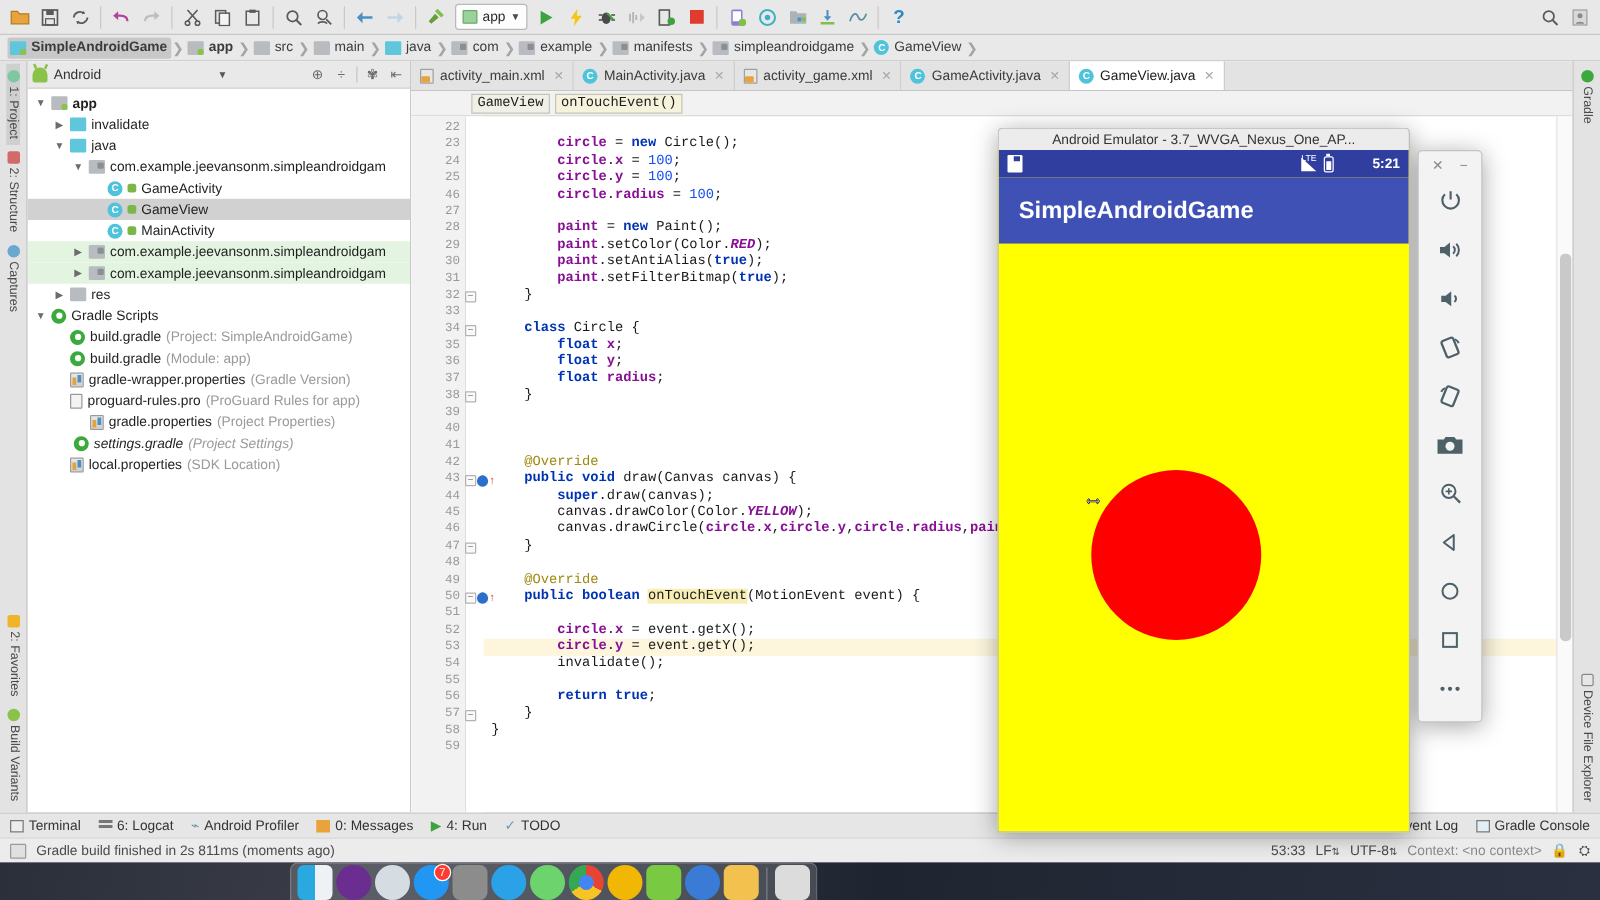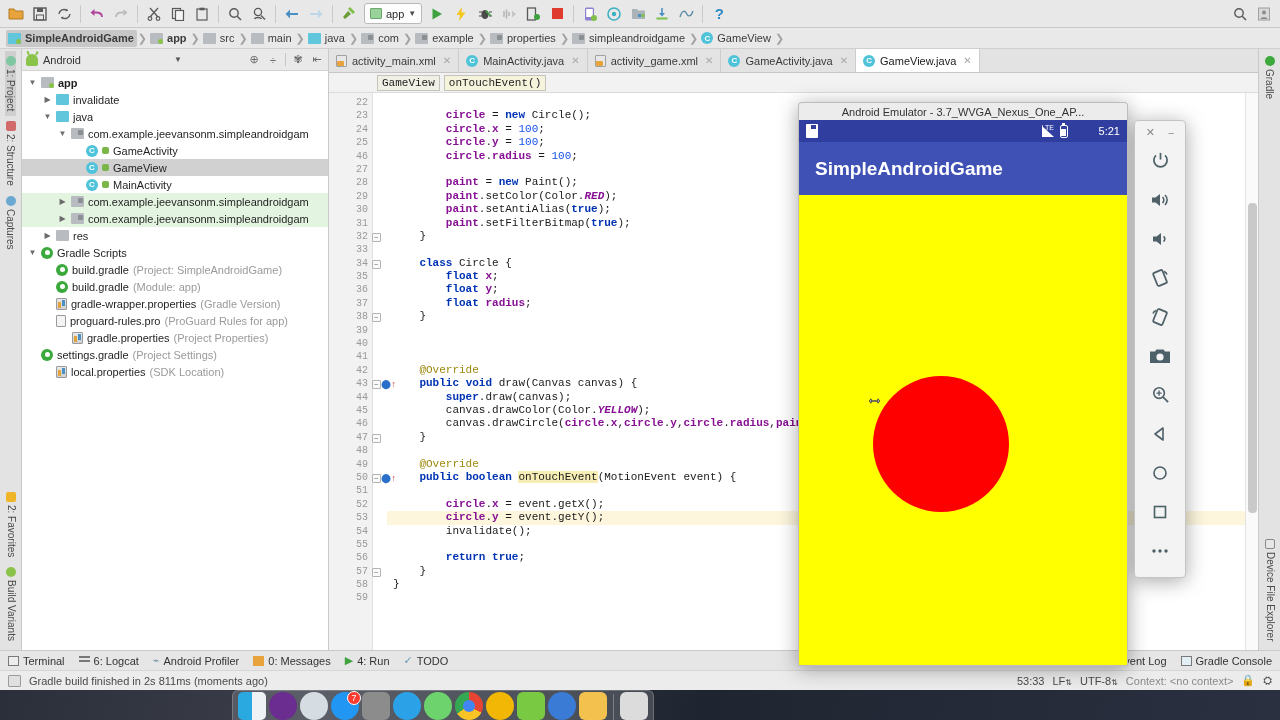--- a/index.html
+++ b/index.html
@@ -500,21 +500,21 @@
         <span>com</span>
       </div>
       <span class="crumb-sep">❯</span>
       <div class="crumb">
         <span class="ico-folder grey pkg"></span>
         <span>example</span>
       </div>
       <span class="crumb-sep">❯</span>
       <div class="crumb">
         <span class="ico-folder grey pkg"></span>
-        <span>properties</span>
+        <span>manifests</span>
       </div>
       <span class="crumb-sep">❯</span>
       <div class="crumb">
         <span class="ico-folder grey pkg"></span>
         <span>simpleandroidgame</span>
       </div>
       <span class="crumb-sep">❯</span>
       <div class="crumb">
         <span class="ico-class">C</span>
         <span>GameView</span>
@@ -643,21 +643,21 @@
               <span class="file-ico"></span>
               <span class="node-label" style="">proguard-rules.pro</span>
               <span class="node-sub">(ProGuard Rules for app)</span>
             </div>
             <div class="node" style="padding-left: 37px;">
               <span class="arrow"></span>
               <span class="prop-ico"></span>
               <span class="node-label" style="">gradle.properties</span>
               <span class="node-sub">(Project Properties)</span>
             </div>
-            <div class="node" style="padding-left: 6px;">
+            <div class="node" style="padding-left: 24px; font-style: italic;">
               <span class="arrow"></span>
               <span class="gradle-ico"></span>
               <span class="node-label" style="">settings.gradle</span>
               <span class="node-sub">(Project Settings)</span>
             </div>
             <div class="node" style="padding-left: 21px;">
               <span class="arrow"></span>
               <span class="prop-ico"></span>
               <span class="node-label" style="">local.properties</span>
               <span class="node-sub">(SDK Location)</span>
@@ -818,21 +818,21 @@
 
     <div class="emu-screen">
       <div class="emu-statusbar">
         <span class="sdcard"></span>
         <span class="emu-sb-spacer"></span>
         <span style="position:relative;display:inline-flex;align-items:flex-end;margin-right:6px;">
           <span style="font-size:7px;position:absolute;top:-2px;left:0;">LTE</span>
           <span class="sig"></span>
         </span>
         <span class="battery" style="margin-right:6px;"></span>
-        <span style="font-weight:normal;margin-left:25px;">5:21</span>
+        <span style="font-weight:bold;margin-left:25px;">5:21</span>
       </div>
       <div class="emu-appbar">
         <span>SimpleAndroidGame</span>
       </div>
       <div class="emu-canvas" id="canvas" style="background: rgb(255, 255, 0);">
         <div class="game-circle" id="circle" style="background: rgb(255, 0, 0); left: 74px; top: 181px; height: 136px; width: 136px;"></div>
         <svg class="cursor-arrow" id="cursor" viewBox="0 0 12 12" style="left: 70px; top: 200px;">
           <path d="M1 6h9M2.5 4L1 6l1.5 2M8.5 4L10 6l-1.5 2" stroke="#000" stroke-width="1.6" fill="none"></path>
           <path d="M1 6h9M2.5 4L1 6l1.5 2M8.5 4L10 6l-1.5 2" stroke="#fff" stroke-width="0.6" fill="none"></path>
         </svg>

